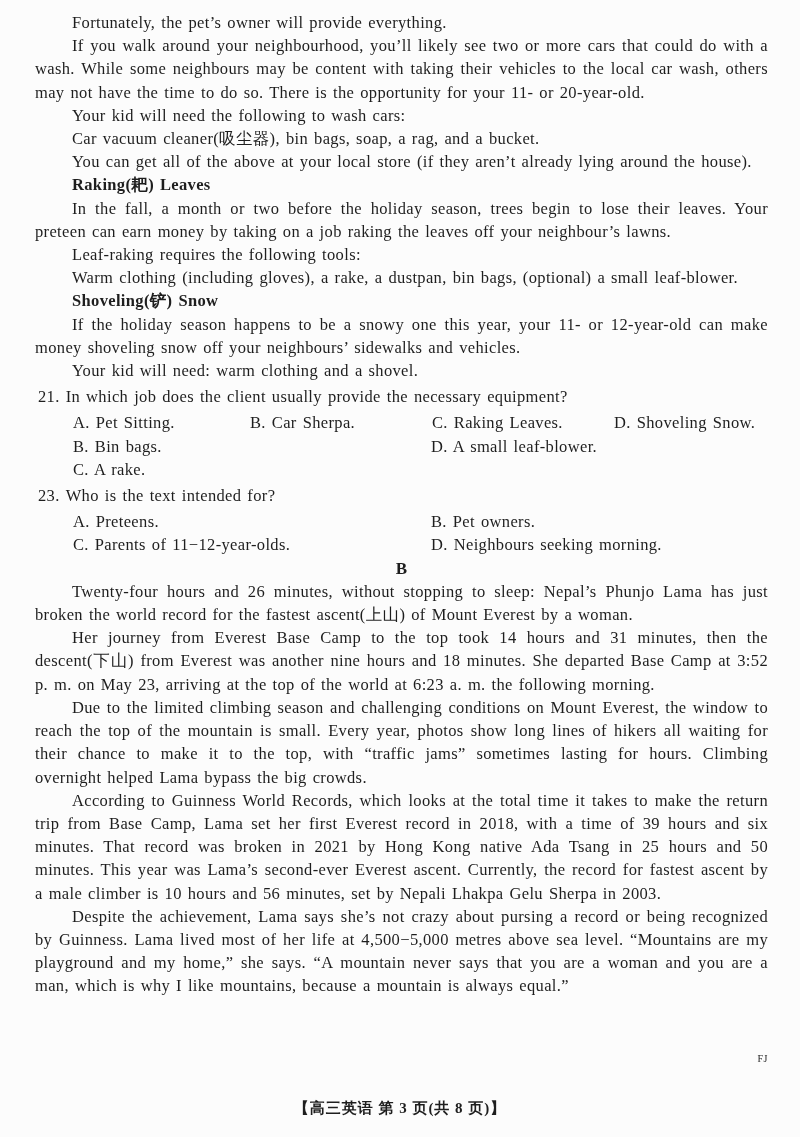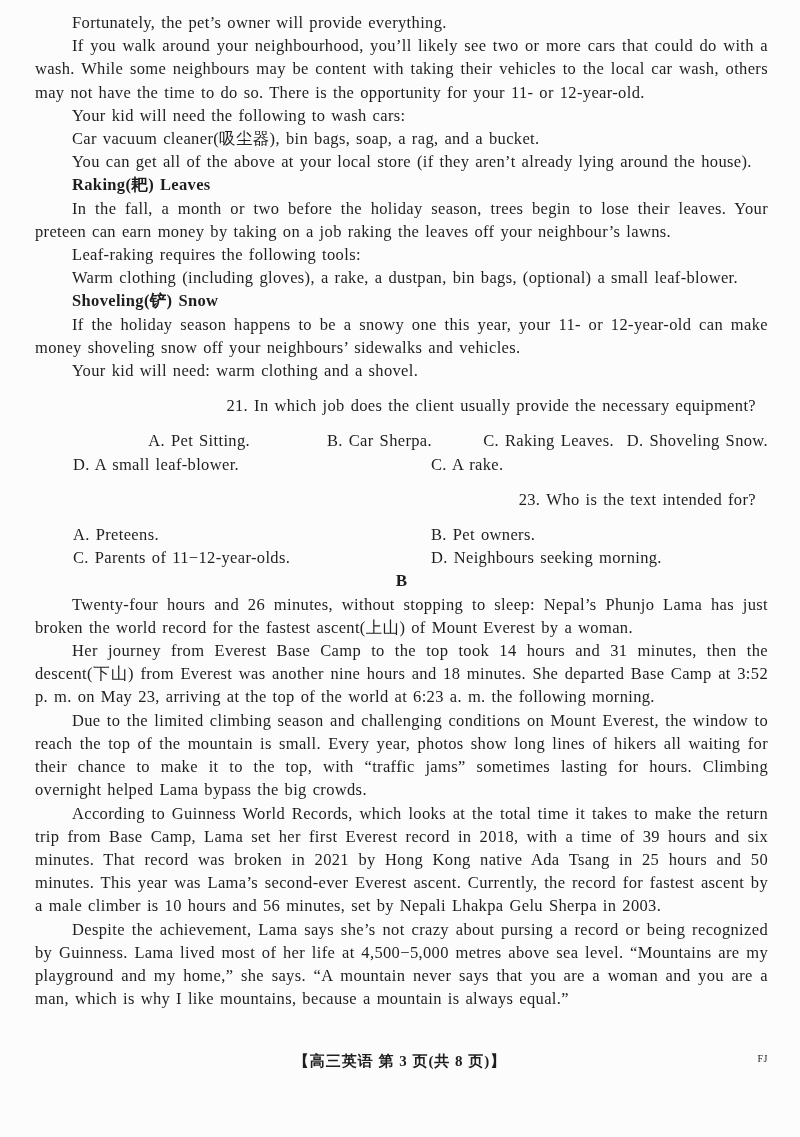--- a/index.html
+++ b/index.html
@@ -36,32 +36,32 @@
     text-indent: 37px;
   }
   .section-letter {
     margin: 0;
     text-align: center;
     font-weight: bold;
     font-size: 17px;
     letter-spacing: 0;
   }
   .q-block { margin: 0; }
-  .q-line { margin: 12px; text-align: right; }
+  .q-line { margin: 3px; }
   .q-num { margin-right: 6px; }
   .opts {
     display: grid;
     margin-left: 38px;
   }
-  .cols-4 { grid-template-columns: 177px 182px 182px 1fr; text-align: right; }
+  .cols-4 { grid-template-columns: 177px 182px 182px 1fr; }
   .cols-2 { grid-template-columns: 358px 1fr; }
   .opt { white-space: nowrap; }
   #page-footer {
     position: absolute;
-    top: 1052px;
+    top: 1099px;
     left: 0;
     width: 100%;
     text-align: center;
     font-size: 15px;
     font-weight: bold;
     letter-spacing: 1px;
   }
   #footer-code {
     position: absolute;
     top: 1053px;
@@ -70,21 +70,21 @@
     font-weight: normal;
     letter-spacing: 0.5px;
   }
 </style>
 </head>
 <body>
 
 <main>
   <div id="content">
       <p class="para">Fortunately, the pet’s owner will provide everything.</p>
-      <p class="para">If you walk around your neighbourhood, you’ll likely see two or more cars that could do with a wash. While some neighbours may be content with taking their vehicles to the local car wash, others may not have the time to do so. There is the opportunity for your 11- or 12-year-old.</p>
+      <p class="para">If you walk around your neighbourhood, you’ll likely see two or more cars that could do with a wash. While some neighbours may be content with taking their vehicles to the local car wash, others may not have the time to do so. There is the opportunity for your 11- or 20-year-old.</p>
       <p class="para">Your kid will need the following to wash cars:</p>
       <p class="para">Car vacuum cleaner(吸尘器), bin bags, soap, a rag, and a bucket.</p>
       <p class="para">You can get all of the above at your local store (if they aren’t already lying around the house).</p>
       <p class="heading">Raking(耙) Leaves</p>
       <p class="para">In the fall, a month or two before the holiday season, trees begin to lose their leaves. Your preteen can earn money by taking on a job raking the leaves off your neighbour’s lawns.</p>
       <p class="para">Leaf-raking requires the following tools:</p>
       <p class="para">Warm clothing (including gloves), a rake, a dustpan, bin bags, (optional) a small leaf-blower.</p>
       <p class="heading">Shoveling(铲) Snow</p>
       <p class="para">If the holiday season happens to be a snowy one this year, your 11- or 12-year-old can make money shoveling snow off your neighbours’ sidewalks and vehicles.</p>
       <p class="para">Your kid will need: warm clothing and a shovel.</p>
@@ -92,20 +92,21 @@
         <div class="q-line"><span class="q-num">21.</span><span>In which job does the client usually provide the necessary equipment?</span></div>
         <div class="opts cols-4">
           <span class="opt">A. Pet Sitting.</span>
           <span class="opt">B. Car Sherpa.</span>
           <span class="opt">C. Raking Leaves.</span>
           <span class="opt">D. Shoveling Snow.</span>
         </div>
       </div>
       <div class="q-block">
         <div class="opts cols-2">
+          <span class="opt">B. Bin bags.</span>
           <span class="opt">D. A small leaf-blower.</span>
           <span class="opt">C. A rake.</span>
         </div>
       </div>
       <div class="q-block">
         <div class="q-line"><span class="q-num">23.</span><span>Who is the text intended for?</span></div>
         <div class="opts cols-2">
           <span class="opt">A. Preteens.</span>
           <span class="opt">B. Pet owners.</span>
           <span class="opt">C. Parents of 11−12-year-olds.</span>

